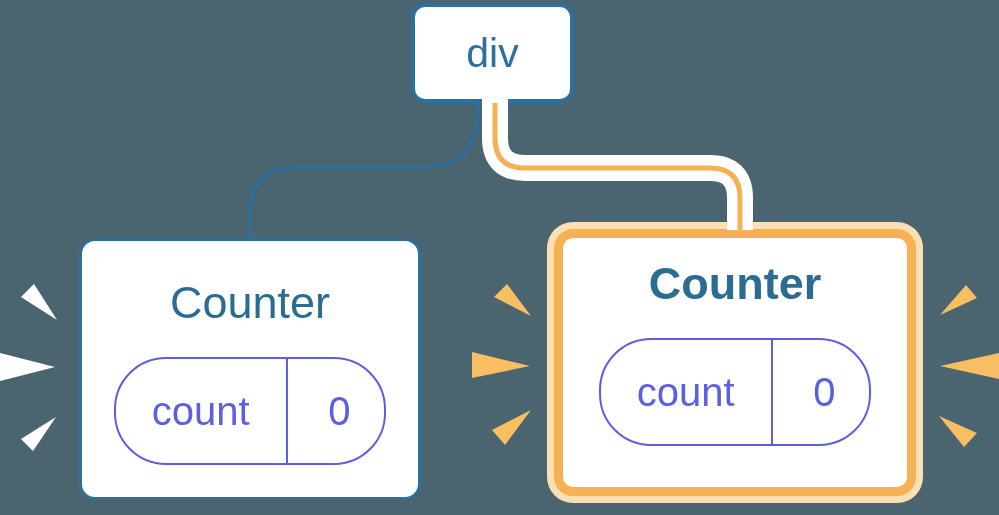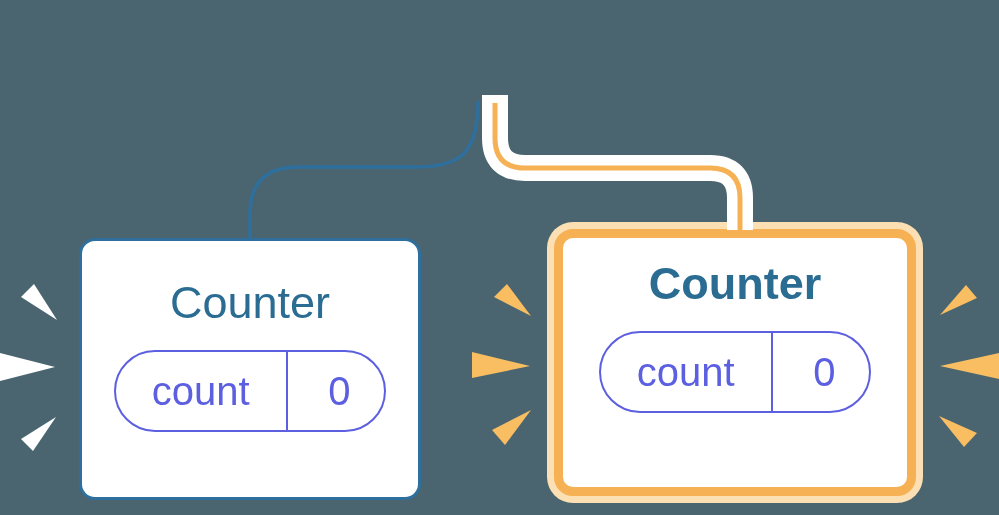--- a/index.html
+++ b/index.html
@@ -39,38 +39,41 @@
     display:flex;flex-direction:column;align-items:center;
   }
   .card-title{
     margin-top:40px;color:#2B6C92;font-size:45px;line-height:44px;
     font-weight:500;
   }
   .card-title.bold{font-weight:700;margin-top:24px;}
 
   
   .pill{
-    margin-top:25px;width:272px;height:82px;box-sizing:border-box;
+    margin-top:32px;width:272px;height:108px;box-sizing:border-box;
     border:2.5px solid #5C5FE0;border-radius:52px;display:flex;
     overflow:hidden;background:#ffffff;gap:7px;
   }
   .pill .seg-key{
     flex:0 0 64%;display:flex;align-items:center;justify-content:center;
     border-right:2.5px solid #5C5FE0;box-sizing:border-box;
   }
   .pill .seg-val{
     flex:1;display:flex;align-items:center;justify-content:center;
   }
   .pill span{color:#5C5FE0;font-size:40px;font-weight:400;line-height:1;}
 </style>
 </head>
 <body>
 
 <div class="canvas">
 
+  <div class="root-node">
+    <span class="label">div</span>
+  </div>
 
   <div class="card-left">
     <div class="card-title">Counter</div>
     <div class="pill">
       <div class="seg-key">
         <span>count</span>
       </div>
       <div class="seg-val">
         <span>0</span>
       </div>

